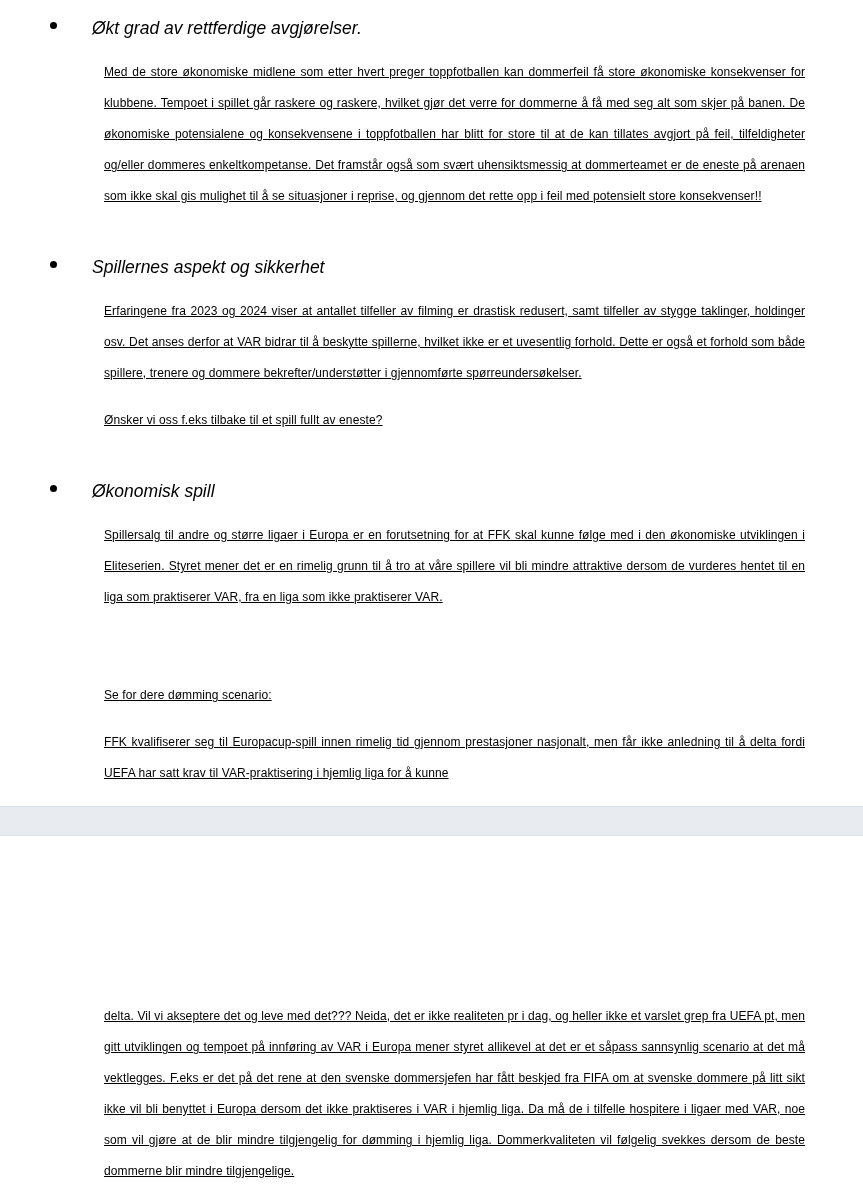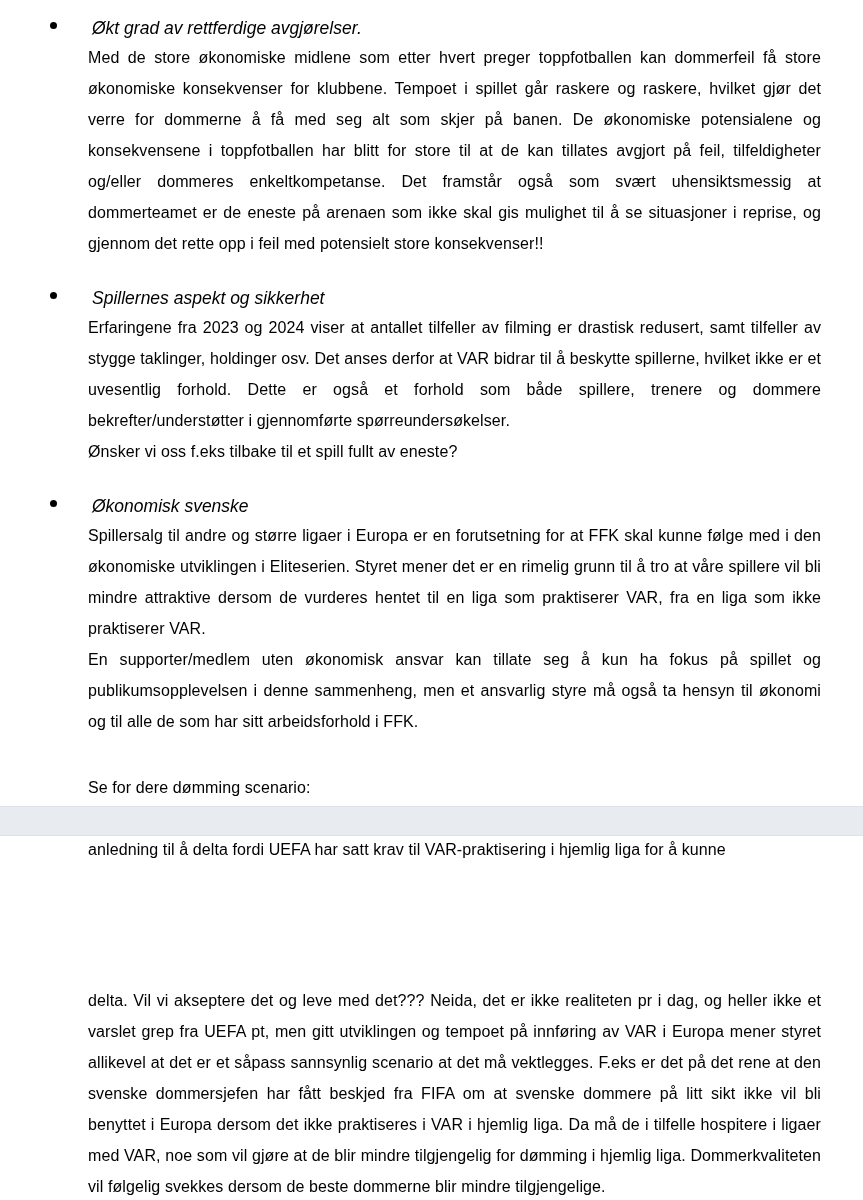--- a/index.html
+++ b/index.html
@@ -42,26 +42,27 @@
     border-radius: 50%;
   }
   .bullet-head {
     font-style: italic;
     font-size: 17.5px;
     line-height: 25px;
     margin: 0 0 1px 4px;
     font-family: "Liberation Sans", sans-serif;
   }
   .para {
-    font-size: 16px;
+    font-size: 12px;
     line-height: 31px;
     text-align: justify;
-    margin: 0;
+    margin: 16px;
     font-family: "Liberation Sans", sans-serif;
     letter-spacing: 0.1px;
+    text-decoration: underline;
   }
   .para.last-left {
     text-align: left;
   }
   .gap-lg { height: 27px; }
   .gap-md { height: 16px; }
   .gap-sm { height: 8px; }
 
   
   .page-break {
@@ -106,23 +107,22 @@
       <span class="bullet-dot"></span>
       <div class="bullet-head">Spillernes aspekt og sikkerhet</div>
       <p class="para">Erfaringene fra 2023 og 2024 viser at antallet tilfeller av filming er drastisk redusert, samt tilfeller av stygge taklinger, holdinger osv. Det anses derfor at VAR bidrar til å beskytte spillerne, hvilket ikke er et uvesentlig forhold. Dette er også et forhold som både spillere, trenere og dommere bekrefter/understøtter i gjennomførte spørreundersøkelser.</p>
       <p class="para last-left">Ønsker vi oss f.eks tilbake til et spill fullt av eneste?</p>
     </div>
 
     <div class="gap-lg"></div>
 
     <div class="bullet-block">
       <span class="bullet-dot"></span>
-      <div class="bullet-head">Økonomisk svenske</div>
+      <div class="bullet-head">Økonomisk spill</div>
       <p class="para">Spillersalg til andre og større ligaer i Europa er en forutsetning for at FFK skal kunne følge med i den økonomiske utviklingen i Eliteserien. Styret mener det er en rimelig grunn til å tro at våre spillere vil bli mindre attraktive dersom de vurderes hentet til en liga som praktiserer VAR, fra en liga som ikke praktiserer VAR.</p>
-      <p class="para">En supporter/medlem uten økonomisk ansvar kan tillate seg å kun ha fokus på spillet og publikumsopplevelsen i denne sammenheng, men et ansvarlig styre må også ta hensyn til økonomi og til alle de som har sitt arbeidsforhold i FFK.</p>
     </div>
 
     <div class="gap-lg"></div>
     <div class="gap-sm"></div>
 
     <div class="tight-block">
       <p class="para last-left">Se for dere dømming scenario:</p>
       <p class="para">FFK kvalifiserer seg til Europacup-spill innen rimelig tid gjennom prestasjoner nasjonalt, men får ikke anledning til å delta fordi UEFA har satt krav til VAR-praktisering i hjemlig liga for å kunne</p>
     </div>
 

